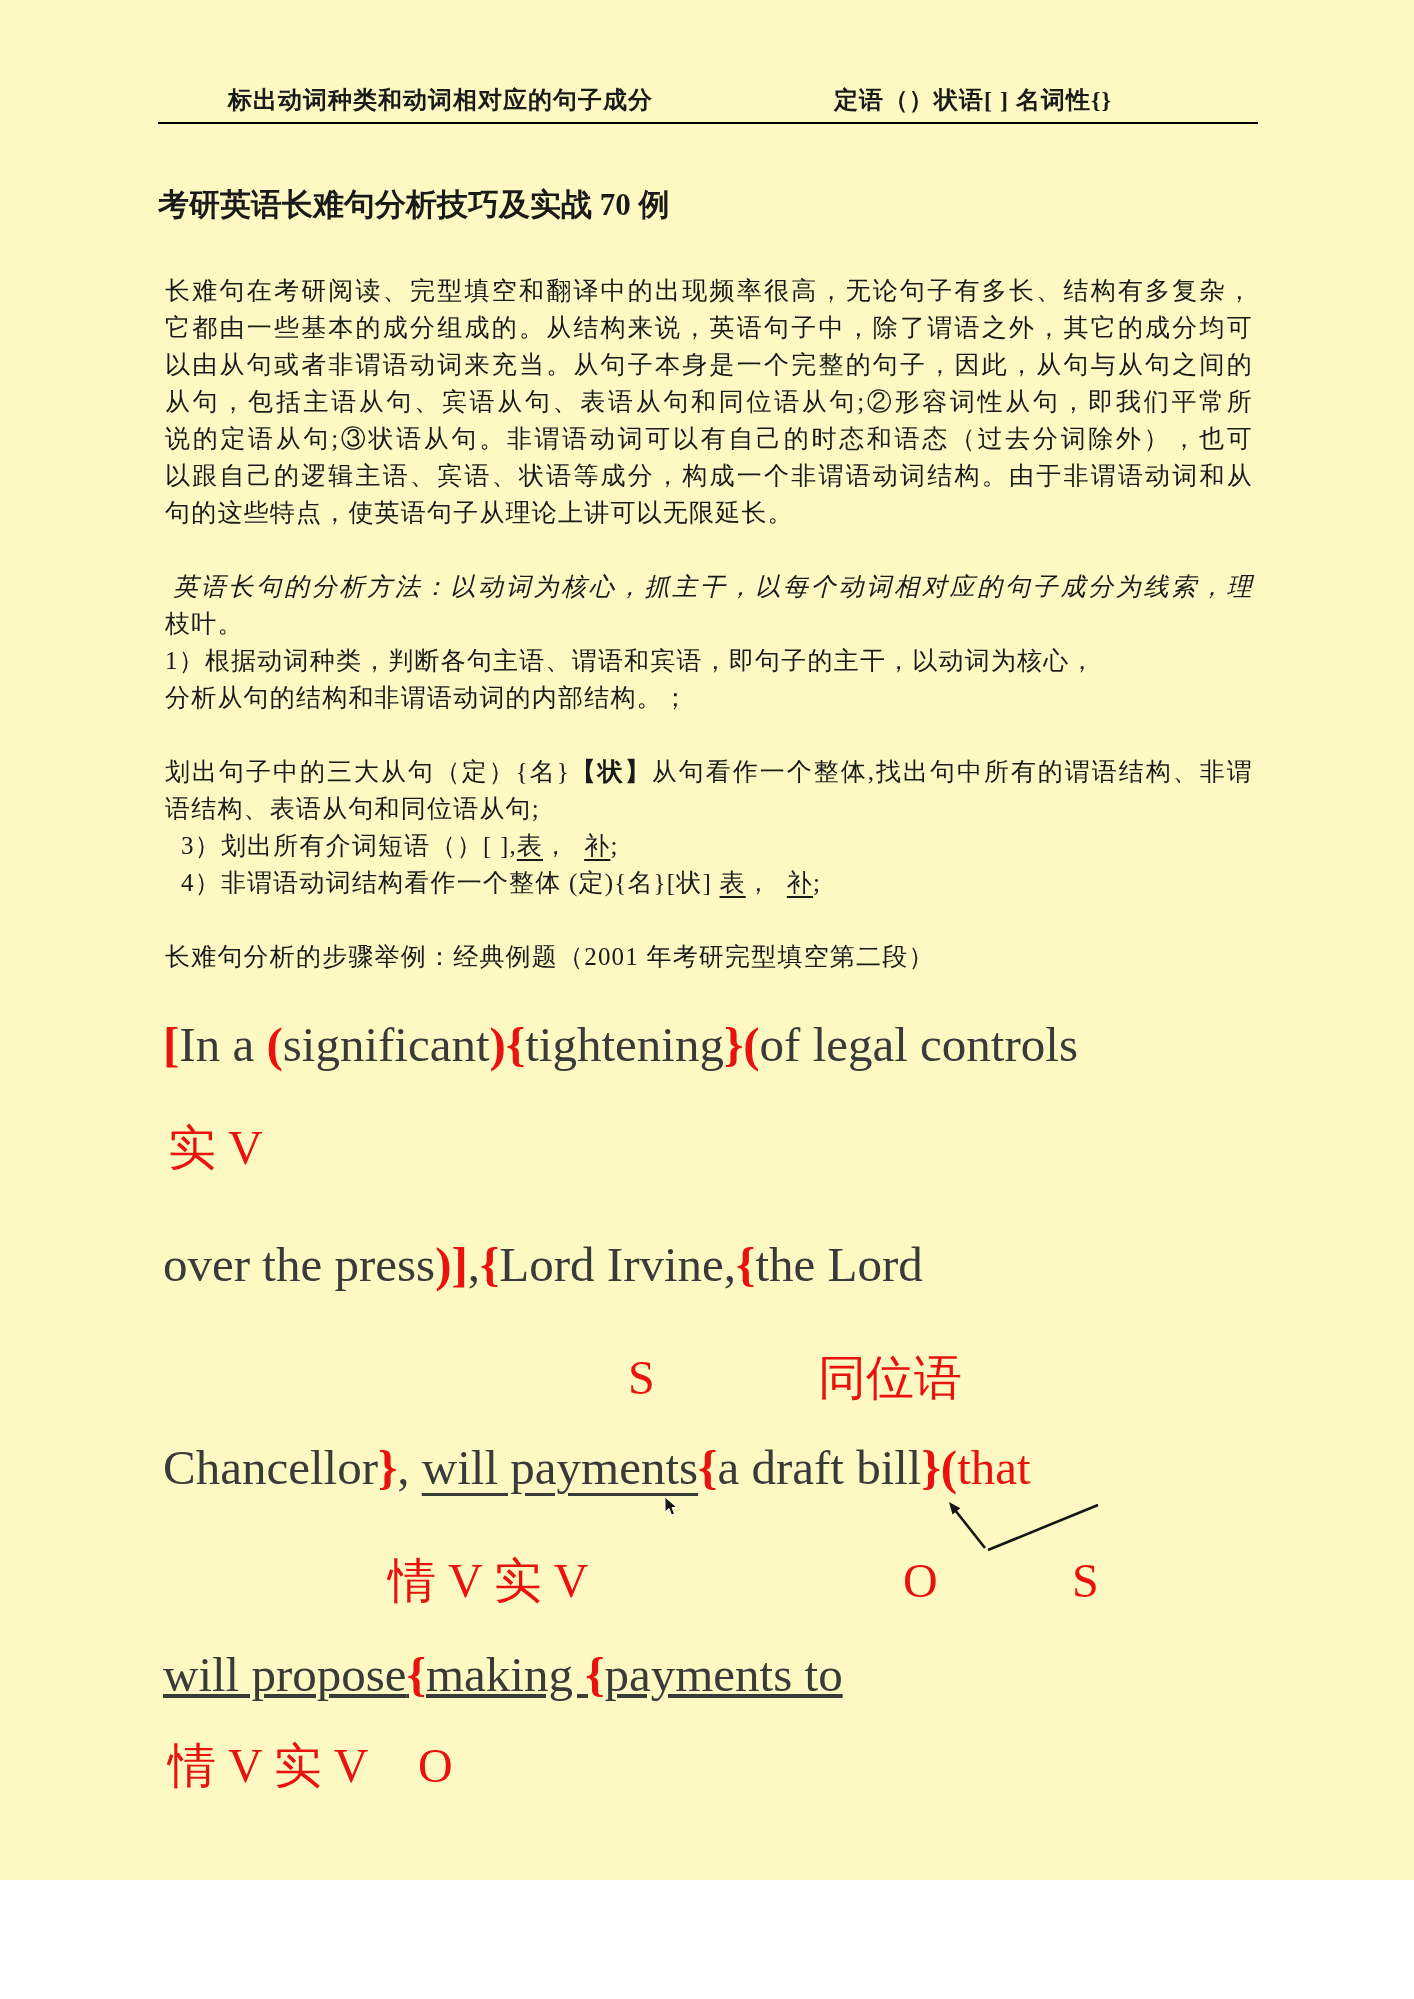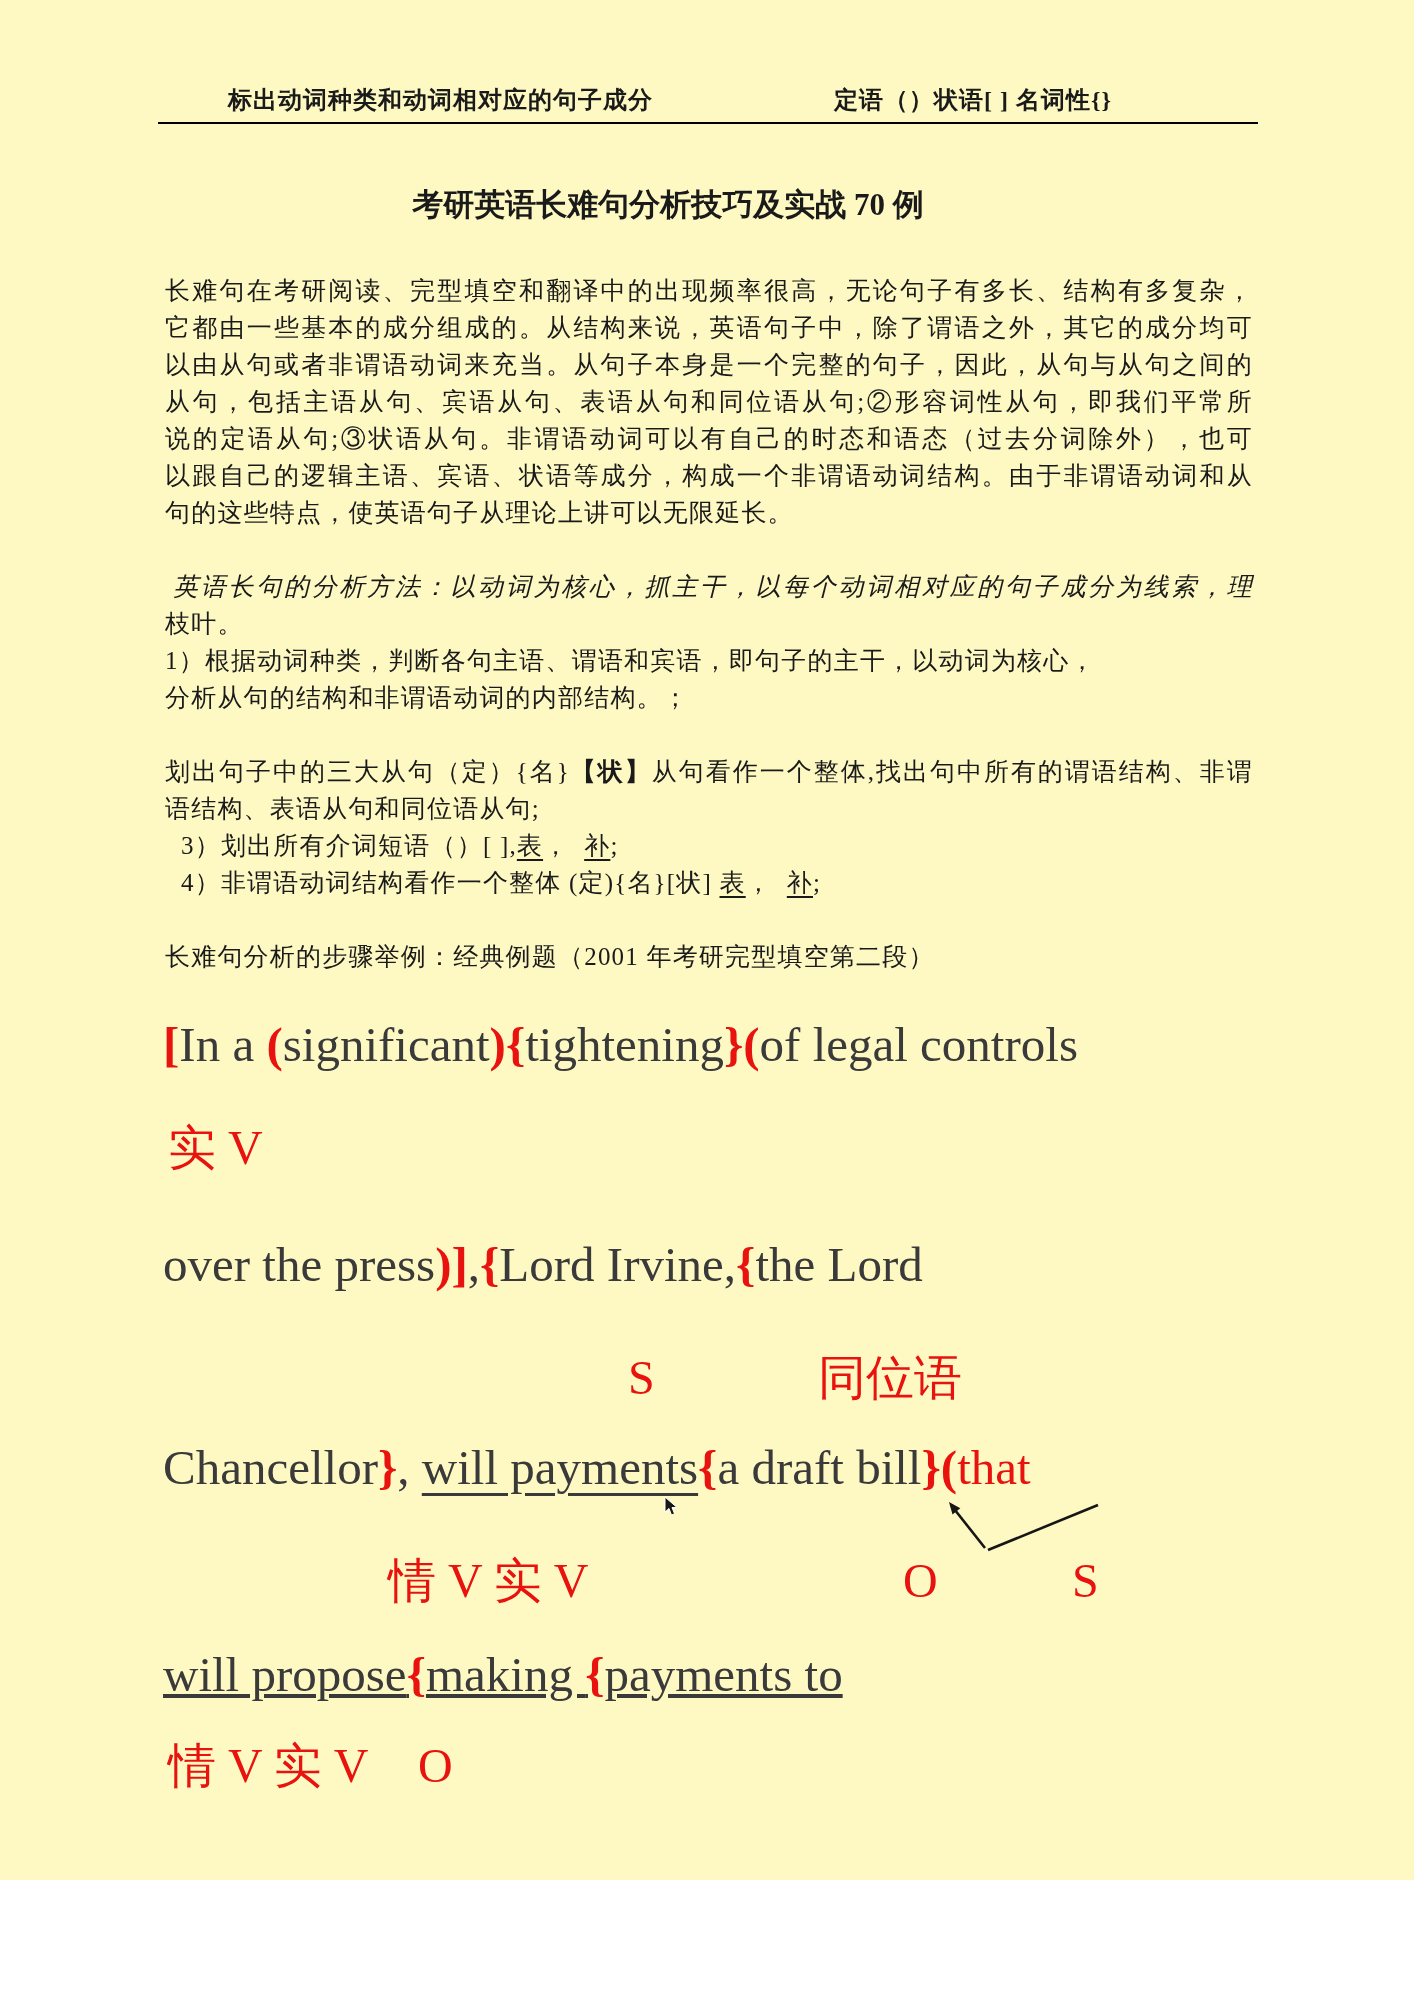--- a/index.html
+++ b/index.html
@@ -4,21 +4,21 @@
 <style>
   html,body{margin:0;padding:0;background:#fff;}
   .page{position:relative;width:1414px;height:1880px;background:#fef9c3;overflow:hidden;
         font-family:"Liberation Serif",serif;color:#1a1a1a;}
   
   .hdr{position:absolute;left:158px;top:72px;width:1100px;height:50px;
        border-bottom:2px solid #000;font-weight:bold;font-size:24px;}
   .hdr-left{position:absolute;left:70px;bottom:6px;white-space:pre;letter-spacing:1px;}
   .hdr-right{position:absolute;left:676px;bottom:6px;white-space:pre;letter-spacing:1px;}
   
-  .title{position:absolute;left:158px;top:184px;width:1020px;text-align:center;
+  .title{position:absolute;left:158px;top:184px;width:1020px;text-align:left;
          font-size:31px;font-weight:bold;white-space:pre;}
   
   .body-blk{position:absolute;left:165px;top:272px;width:1088px;
             font-size:25px;line-height:37px;letter-spacing:1.2px;}
   .bline{min-height:37px;}
   .pre{white-space:pre;margin-left:16px;}
   .fill{text-align:justify;text-align-last:justify;text-justify:inter-character;}
   .ind{padding-left:8px;font-style:italic;}
   .sp{height:37px;}
   .b{font-weight:bold;}

